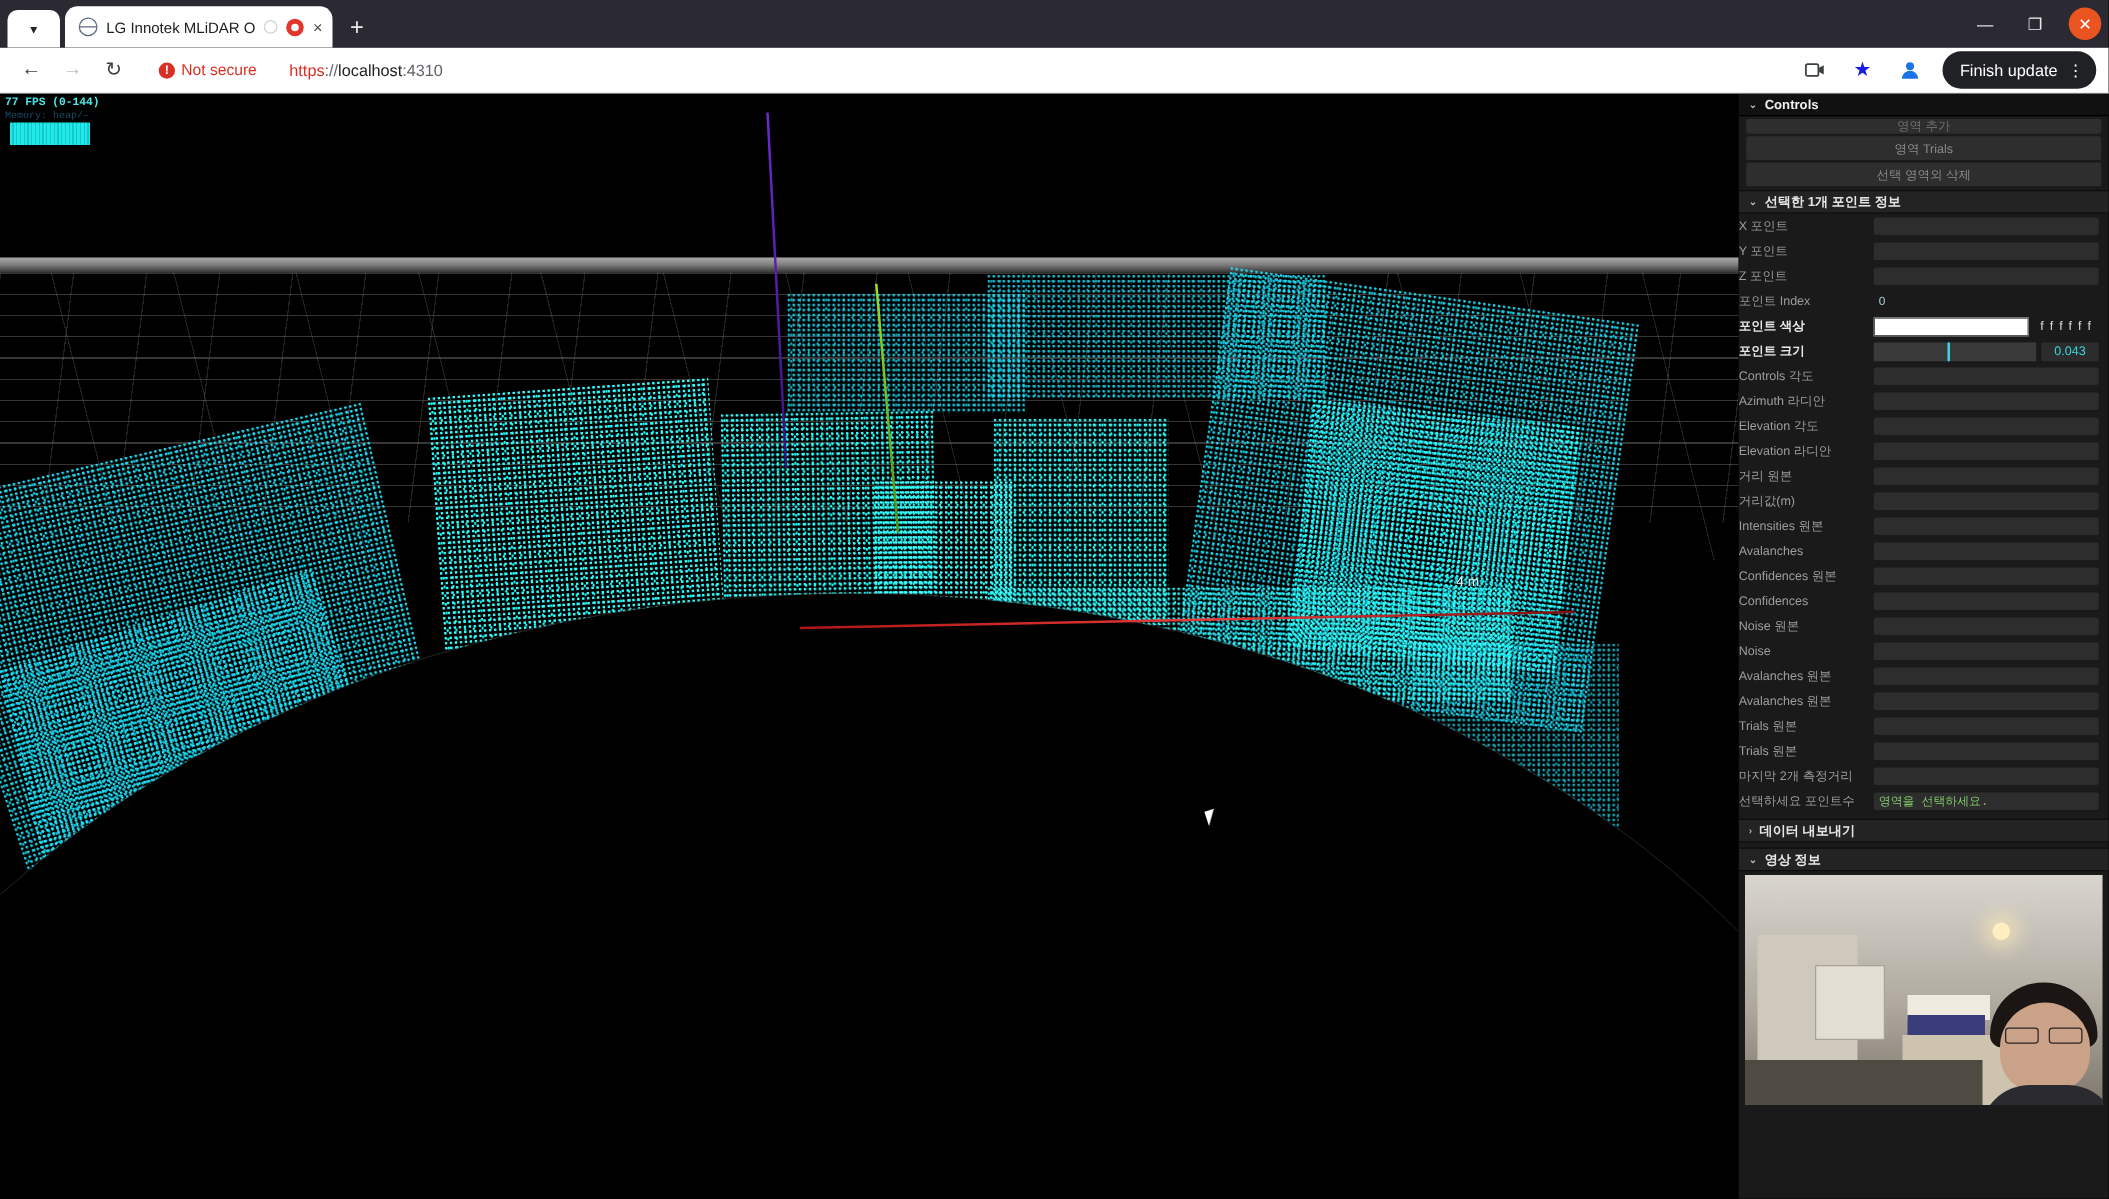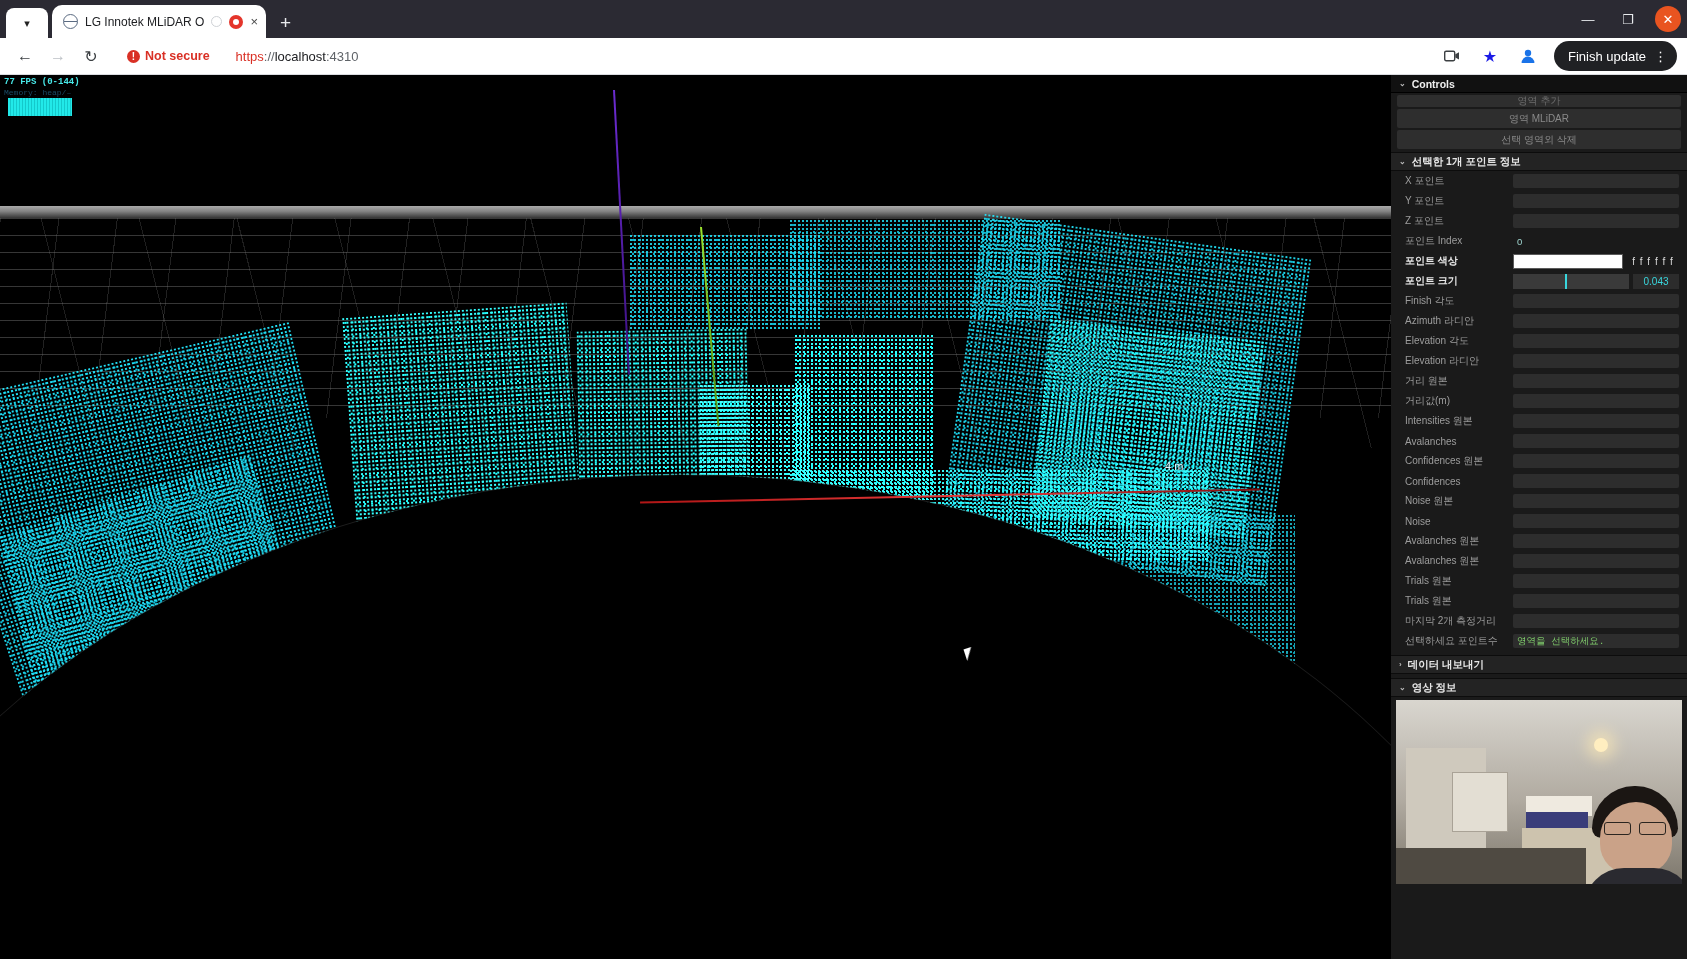--- a/index.html
+++ b/index.html
@@ -61,21 +61,21 @@
   .nav-ico { width:30px;height:30px;display:flex;align-items:center;justify-content:center;
              color:#3c4043; font-size:16px; border-radius:50%; }
   .nav-ico.disabled { color:#bdc1c6; }
   .omnibox {
     flex:1 1 auto; height:28px; border-radius:16px; background:#fff;
     display:flex; align-items:center; gap: 6px; padding: 0 10px; margin-left: 8px;
   }
   .notsecure { display:flex;align-items:center;gap:5px; }
   .ns-dot { width:13px;height:13px;border-radius:50%;background:#d93025;color:#fff;
             font-size:10px;display:flex;align-items:center;justify-content:center;font-weight:bold;}
-  .ns-text { color:#d93025; font-size:12.5px; font-weight:bold; }
+  .ns-text { color:#d93025; font-size:12.5px; font-weight:normal; }
   .url { font-size:13px; color:#5f6368; margin-left: 20px; }
   .url .scheme { color:#d93025; }
   .url .host { color:#202124; }
   .tb-right { display:flex; align-items:center; gap: 14px; padding-left: 8px;}
   .tb-ico { width:24px;height:24px;display:flex;align-items:center;justify-content:center;color:#3c4043;font-size:14px;}
   .tb-ico.star { color:#1a1ae6; font-size:16px; }
   .tb-ico.profile { color:#1a73e8; }
   .finish-btn {
     height:30px; border-radius:16px; background:#202124; color:#fff;
     font-size:13px; display:flex;align-items:center; padding: 0 10px 0 14px; gap: 8px;
@@ -168,21 +168,21 @@
   .row-btn {
     height: 19px; margin: 2px 6px; background:#2e2e2e; border-radius:2px;
     display:flex; align-items:center; justify-content:center; color:#8a8a8a; font-size:10px;
   }
   .row-btn.cut { height:12px; overflow:hidden; color:#6d6d6d; }
   .sec-hdr {
     height: 19px; background:#232323; display:flex; align-items:center; gap:6px;
     padding: 0 8px; font-weight:bold; color:#e6e6e6; font-size:10.5px; margin-top:3px;
     border-top:1px solid #0c0c0c; border-bottom:1px solid #0c0c0c;
   }
-  .prow { height: 20px; display:flex; align-items:center; padding-left: 14px; }
+  .prow { height: 20px; display:flex; align-items:center; }
   .plabel { width: 108px; color:#9d9d9d; font-size:10px; flex:0 0 auto; white-space:nowrap;}
   .plabel.bold { color:#e9e9e9; font-weight:bold; }
   .pfield {
     flex: 1 1 auto; height: 14px; background:#2d2d2d; border-radius:2px; margin-right: 8px;
     display:flex; align-items:center; padding: 0 4px; color:#9fd6d0; font-size:9.5px;
   }
   .pfield.noborder { background: transparent; }
   .swatch-wrap { flex:1 1 auto; display:flex; align-items:center; gap:4px; margin-right:8px; }
   .swatch { flex: 1 1 auto; height: 15px; background:#ffffff; border:1px solid #5a5a5a; }
   .swatch-val { width: 52px; text-align:center; color:#dcdcdc; font-size:10px; letter-spacing:1px;}
@@ -314,21 +314,21 @@
     </div>
 
     <div class="panel">
 
       <div class="panel-title">
         <span class="chev">⌄</span>
         <span>Controls</span>
       </div>
 
       <div class="row-btn cut">영역 추가</div>
-      <div class="row-btn">영역 MLiDAR</div>
+      <div class="row-btn">영역 Trials</div>
       <div class="row-btn">선택 영역외 삭제</div>
 
       <div class="sec-hdr">
         <span class="chev">⌄</span>
         <span>선택한 1개 포인트 정보</span>
       </div>
 
       <div class="prow">
         <div class="plabel">X 포인트</div>
         <div class="pfield"></div>
@@ -358,21 +358,21 @@
         <div class="plabel bold">포인트 크기</div>
         <div class="slider-wrap">
           <div class="slider">
               <div class="knob"></div>
             </div>
           <div class="slider-val">0.043</div>
         </div>
       </div>
 
       <div class="prow">
-          <div class="plabel">Finish 각도</div>
+          <div class="plabel">Controls 각도</div>
           <div class="pfield"></div>
         </div>
       <div class="prow">
           <div class="plabel">Azimuth 라디안</div>
           <div class="pfield"></div>
         </div>
       <div class="prow">
           <div class="plabel">Elevation 각도</div>
           <div class="pfield"></div>
         </div>

